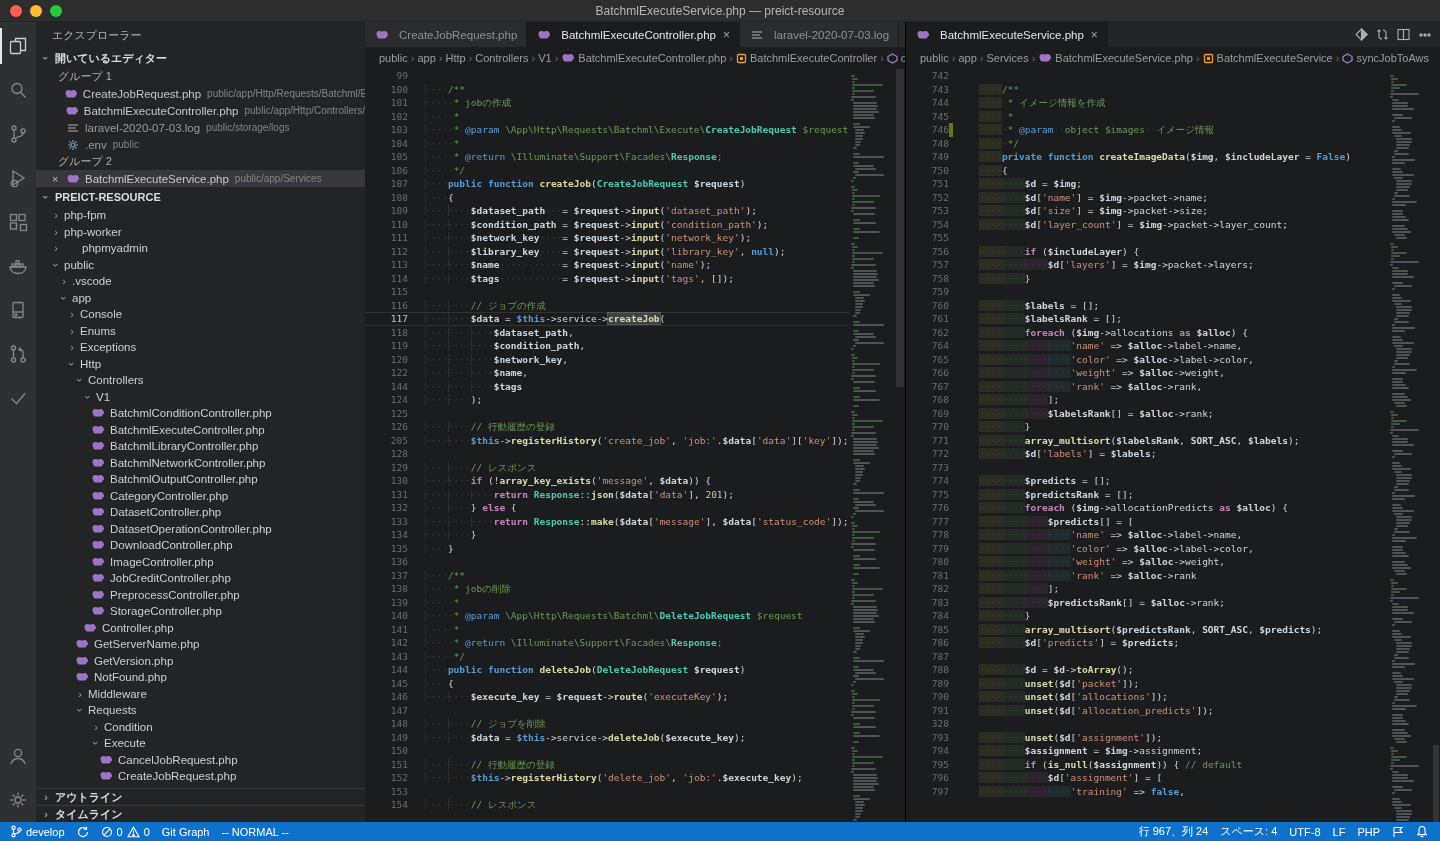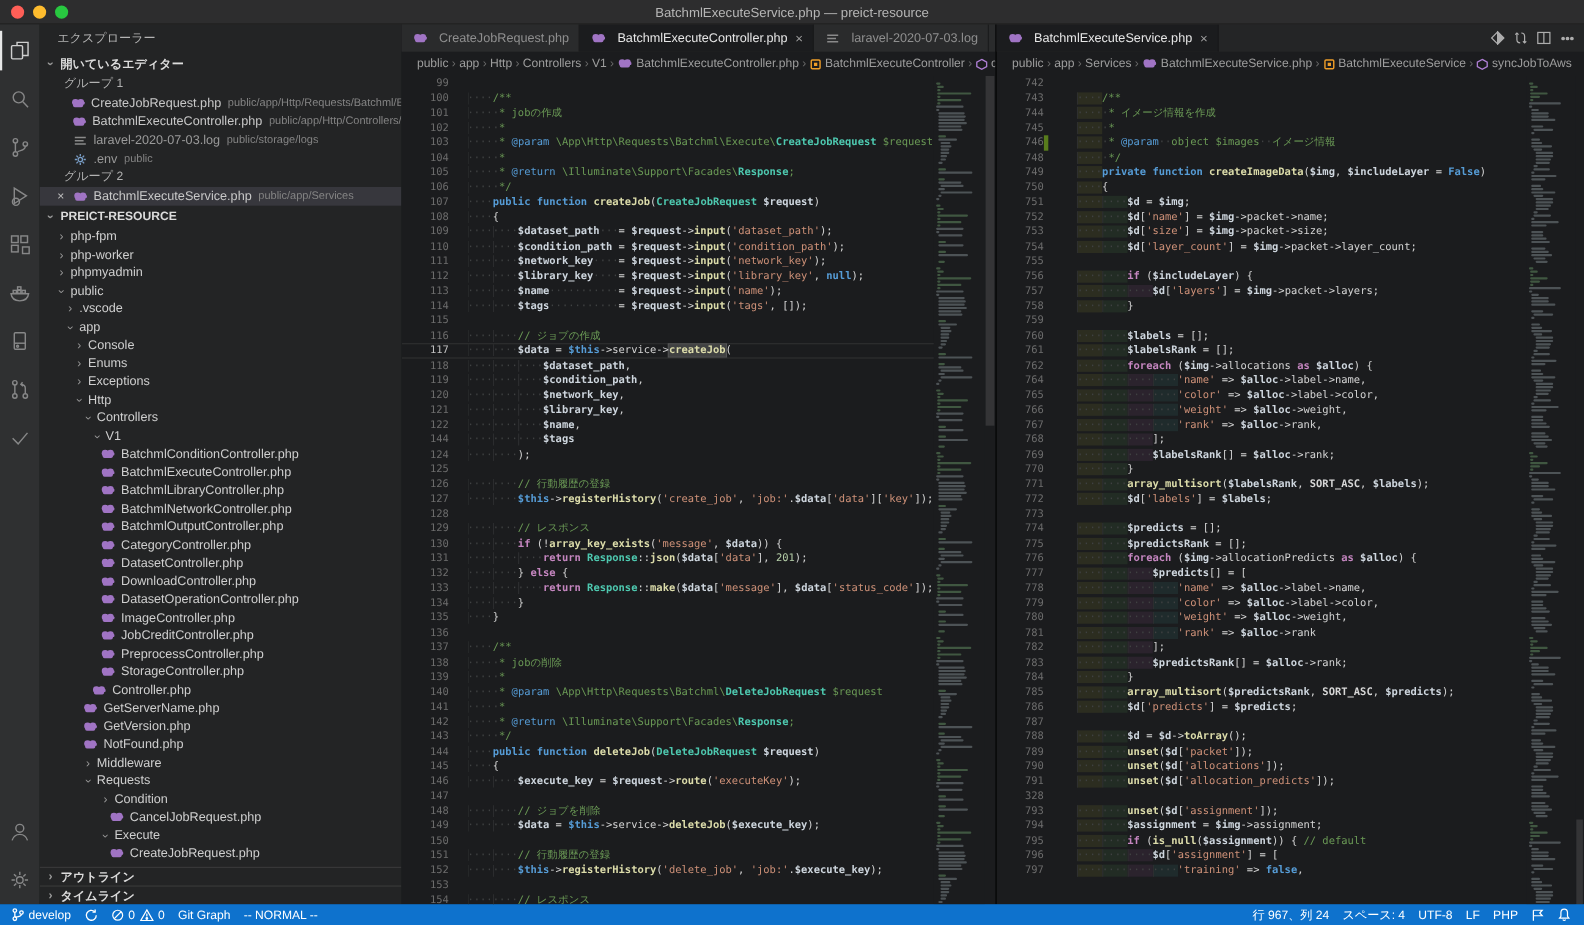--- a/index.html
+++ b/index.html
@@ -287,21 +287,21 @@
           <div class="tree-item" style="padding-left: 14px;">
             <span class="chev">›</span>
             <span style="margin-left:2px">php-fpm</span>
           </div>
           <div class="tree-item" style="padding-left: 14px;">
             <span class="chev">›</span>
             <span style="margin-left:2px">php-worker</span>
           </div>
           <div class="tree-item" style="padding-left: 14px;">
             <span class="chev">›</span>
-            <span style="margin-left:2px">phpmyadmin</span>
+            <span style="margin-left:20px">phpmyadmin</span>
           </div>
           <div class="tree-item" style="padding-left: 14px;">
             <span class="chev open">›</span>
             <span style="margin-left:2px">public</span>
           </div>
           <div class="tree-item" style="padding-left: 22px;">
             <span class="chev">›</span>
             <span style="margin-left:2px">.vscode</span>
           </div>
           <div class="tree-item" style="padding-left: 22px;">
@@ -427,34 +427,34 @@
             <span class="ficon">
               <svg width="14" height="12" viewBox="0 0 14 12">
                 <g fill="#a074c4">
                   <circle cx="4.6" cy="5" r="3.1"></circle>
                   <circle cx="9.4" cy="5" r="3.1"></circle>
                   <rect x="2.4" y="5" width="9.2" height="4.4" rx="1.6"></rect>
                   <rect x="11.2" y="4.4" width="1.8" height="2.6" rx="0.8"></rect>
                 </g>
               </svg>
             </span>
+            <span>DatasetOperationController.php</span>
+          </div>
+          <div class="tree-item" style="padding-left: 54px;">
+            <span class="ficon">
+              <svg width="14" height="12" viewBox="0 0 14 12">
+                <g fill="#a074c4">
+                  <circle cx="4.6" cy="5" r="3.1"></circle>
+                  <circle cx="9.4" cy="5" r="3.1"></circle>
+                  <rect x="2.4" y="5" width="9.2" height="4.4" rx="1.6"></rect>
+                  <rect x="11.2" y="4.4" width="1.8" height="2.6" rx="0.8"></rect>
+                </g>
+              </svg>
+            </span>
             <span>DownloadController.php</span>
-          </div>
-          <div class="tree-item" style="padding-left: 54px;">
-            <span class="ficon">
-              <svg width="14" height="12" viewBox="0 0 14 12">
-                <g fill="#a074c4">
-                  <circle cx="4.6" cy="5" r="3.1"></circle>
-                  <circle cx="9.4" cy="5" r="3.1"></circle>
-                  <rect x="2.4" y="5" width="9.2" height="4.4" rx="1.6"></rect>
-                  <rect x="11.2" y="4.4" width="1.8" height="2.6" rx="0.8"></rect>
-                </g>
-              </svg>
-            </span>
-            <span>DatasetOperationController.php</span>
           </div>
           <div class="tree-item" style="padding-left: 54px;">
             <span class="ficon">
               <svg width="14" height="12" viewBox="0 0 14 12">
                 <g fill="#a074c4">
                   <circle cx="4.6" cy="5" r="3.1"></circle>
                   <circle cx="9.4" cy="5" r="3.1"></circle>
                   <rect x="2.4" y="5" width="9.2" height="4.4" rx="1.6"></rect>
                   <rect x="11.2" y="4.4" width="1.8" height="2.6" rx="0.8"></rect>
                 </g>
@@ -558,36 +558,36 @@
             <span style="margin-left:2px">Middleware</span>
           </div>
           <div class="tree-item" style="padding-left: 38px;">
             <span class="chev open">›</span>
             <span style="margin-left:2px">Requests</span>
           </div>
           <div class="tree-item" style="padding-left: 54px;">
             <span class="chev">›</span>
             <span style="margin-left:2px">Condition</span>
           </div>
-          <div class="tree-item" style="padding-left: 62px;">
-            <span class="ficon">
-              <svg width="14" height="12" viewBox="0 0 14 12">
-                <g fill="#a074c4">
-                  <circle cx="4.6" cy="5" r="3.1"></circle>
-                  <circle cx="9.4" cy="5" r="3.1"></circle>
-                  <rect x="2.4" y="5" width="9.2" height="4.4" rx="1.6"></rect>
-                  <rect x="11.2" y="4.4" width="1.8" height="2.6" rx="0.8"></rect>
-                </g>
-              </svg>
-            </span>
-            <span>CancelJobRequest.php</span>
-          </div>
           <div class="tree-item" style="padding-left: 54px;">
             <span class="chev open">›</span>
             <span style="margin-left:2px">Execute</span>
+          </div>
+          <div class="tree-item" style="padding-left: 62px;">
+            <span class="ficon">
+              <svg width="14" height="12" viewBox="0 0 14 12">
+                <g fill="#a074c4">
+                  <circle cx="4.6" cy="5" r="3.1"></circle>
+                  <circle cx="9.4" cy="5" r="3.1"></circle>
+                  <rect x="2.4" y="5" width="9.2" height="4.4" rx="1.6"></rect>
+                  <rect x="11.2" y="4.4" width="1.8" height="2.6" rx="0.8"></rect>
+                </g>
+              </svg>
+            </span>
+            <span>CancelJobRequest.php</span>
           </div>
           <div class="tree-item" style="padding-left: 62px;">
             <span class="ficon">
               <svg width="14" height="12" viewBox="0 0 14 12">
                 <g fill="#a074c4">
                   <circle cx="4.6" cy="5" r="3.1"></circle>
                   <circle cx="9.4" cy="5" r="3.1"></circle>
                   <rect x="2.4" y="5" width="9.2" height="4.4" rx="1.6"></rect>
                   <rect x="11.2" y="4.4" width="1.8" height="2.6" rx="0.8"></rect>
                 </g>
@@ -805,25 +805,20 @@
               <span class="ln">119</span>
               <span class="dm"></span>
               <span class="lc"><span class="ind">····</span><span class="ind">····</span><span class="ind">····</span><span class="vr">$condition_path</span>,</span>
             </div>
             <div class="code-row">
               <span class="ln">120</span>
               <span class="dm"></span>
               <span class="lc"><span class="ind">····</span><span class="ind">····</span><span class="ind">····</span><span class="vr">$network_key</span>,</span>
             </div>
             <div class="code-row">
-              <span class="ln">121</span>
-              <span class="dm"></span>
-              <span class="lc"><span class="ind">····</span><span class="ind">····</span><span class="ind">····</span><span class="vr">$library_key</span>,</span>
-            </div>
-            <div class="code-row">
               <span class="ln">122</span>
               <span class="dm"></span>
               <span class="lc"><span class="ind">····</span><span class="ind">····</span><span class="ind">····</span><span class="vr">$name</span>,</span>
             </div>
             <div class="code-row">
               <span class="ln">144</span>
               <span class="dm"></span>
               <span class="lc"><span class="ind">····</span><span class="ind">····</span><span class="ind">····</span><span class="vr">$tags</span></span>
             </div>
             <div class="code-row">
@@ -835,21 +830,21 @@
               <span class="ln">125</span>
               <span class="dm"></span>
               <span class="lc"></span>
             </div>
             <div class="code-row">
               <span class="ln">126</span>
               <span class="dm"></span>
               <span class="lc"><span class="ind">····</span><span class="ind">····</span><span class="com">// 行動履歴の登録</span></span>
             </div>
             <div class="code-row">
-              <span class="ln">127</span>
+              <span class="ln">205</span>
               <span class="dm"></span>
               <span class="lc"><span class="ind">····</span><span class="ind">····</span><span class="kthis">$this</span>-&gt;<span class="fn">registerHistory</span>(<span class="str">'create_job'</span>, <span class="str">'job:'</span>.<span class="vr">$data</span>[<span class="str">'data'</span>][<span class="str">'key'</span>]);</span>
             </div>
             <div class="code-row">
               <span class="ln">128</span>
               <span class="dm"></span>
               <span class="lc"></span>
             </div>
             <div class="code-row">
               <span class="ln">129</span>

